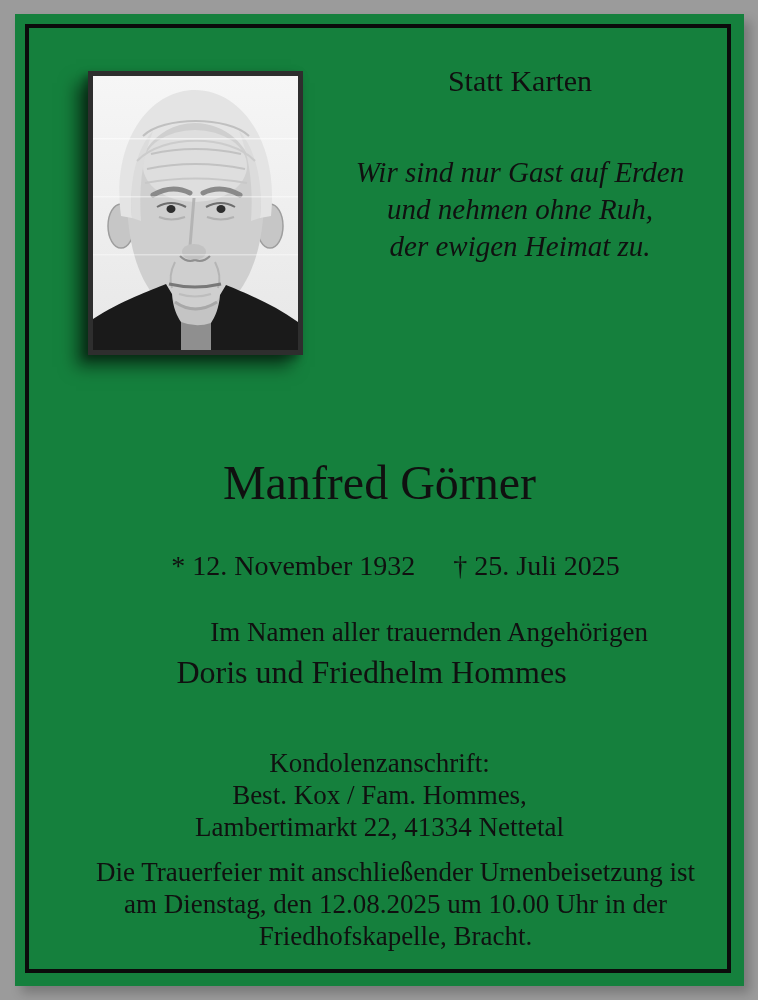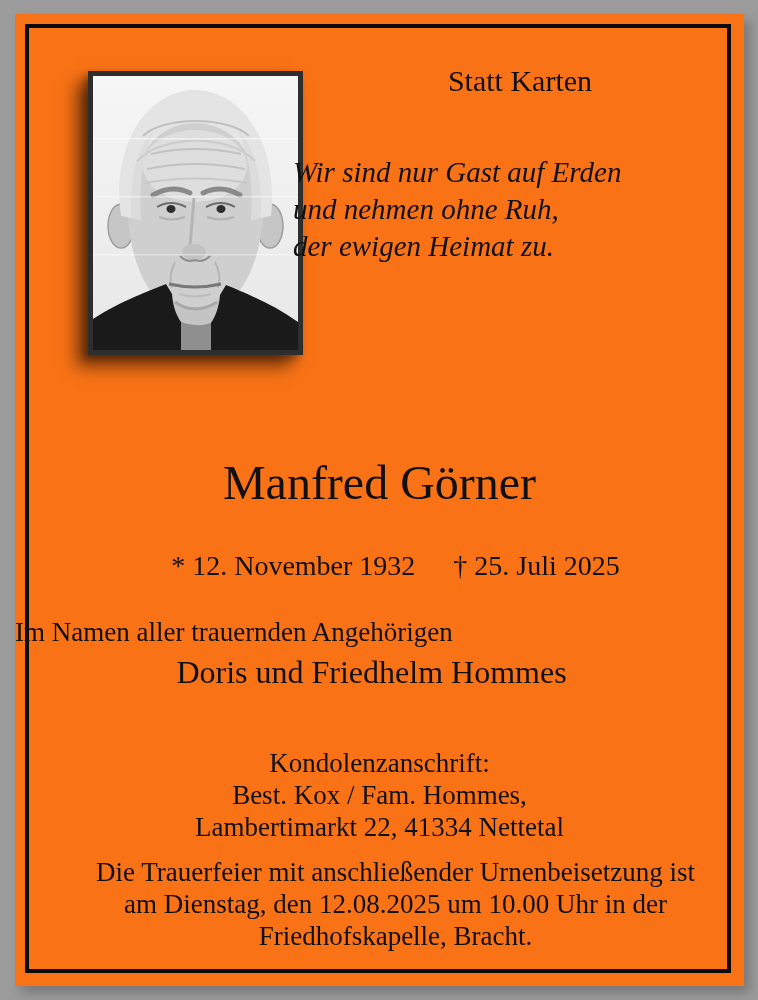--- a/index.html
+++ b/index.html
@@ -6,60 +6,60 @@
   body{
     width:758px;height:1000px;
     background:#9b9b9b;
     position:relative;
     font-family:"Liberation Serif", serif;
     color:#101010;
     overflow:hidden;
   }
   .card{
     position:absolute;left:15px;top:14px;width:729px;height:972px;
-    background:#f97316;
+    background:#15803d;
     box-shadow:6px 7px 10px rgba(0,0,0,0.22);
   }
   .inner-border{
     position:absolute;left:10px;top:10px;right:13px;bottom:13px;
     border:4px solid #0b0b0b;
     pointer-events:none;
   }
   .photo-frame{
     position:absolute;left:73px;top:57px;width:205px;height:274px;
     border:5px solid #2e2e2e;
     background:#f2f2f2;
     box-shadow:-12px 12px 16px rgba(0,0,0,0.5), -4px 4px 8px rgba(0,0,0,0.35);
   }
   .photo-frame svg{display:block;}
   .statt-karten{
     position:absolute;left:290px;top:50px;width:430px;
     text-align:center;font-size:30px;line-height:34px;
   }
   .verse{
     position:absolute;left:278px;top:140px;width:454px;
-    font-style:italic;font-size:29px;line-height:37px;
+    text-align:center;font-style:italic;font-size:29px;line-height:37px;
   }
   .intro{
     position:absolute;left:0;top:383px;width:729px;
     text-align:center;font-size:28px;
   }
   .name{
     position:absolute;left:0;top:430px;width:729px;
     text-align:center;font-size:48px;line-height:78px;
   }
   .dates{
     position:absolute;left:0;top:536px;width:729px;
     display:flex;justify-content:center;gap:38px;
     font-size:28px;
     padding-left:16px;
   }
   .family-intro{
     position:absolute;left:0;top:603px;width:633px;
-    text-align:left;font-size:27px;
+    text-align:right;font-size:27px;
   }
   .family-names{
     position:absolute;left:0;top:640px;width:713px;
     text-align:center;font-size:32px;
   }
   .condolence{
     position:absolute;left:0;top:733px;width:729px;
     text-align:center;font-size:27px;line-height:32px;
   }
   .funeral{

